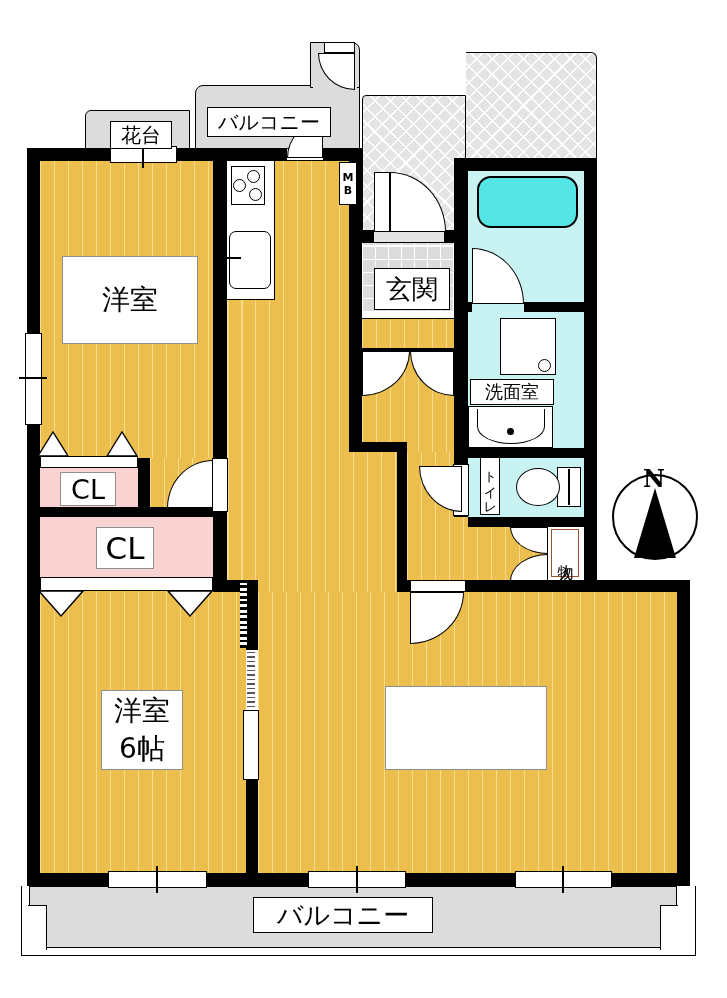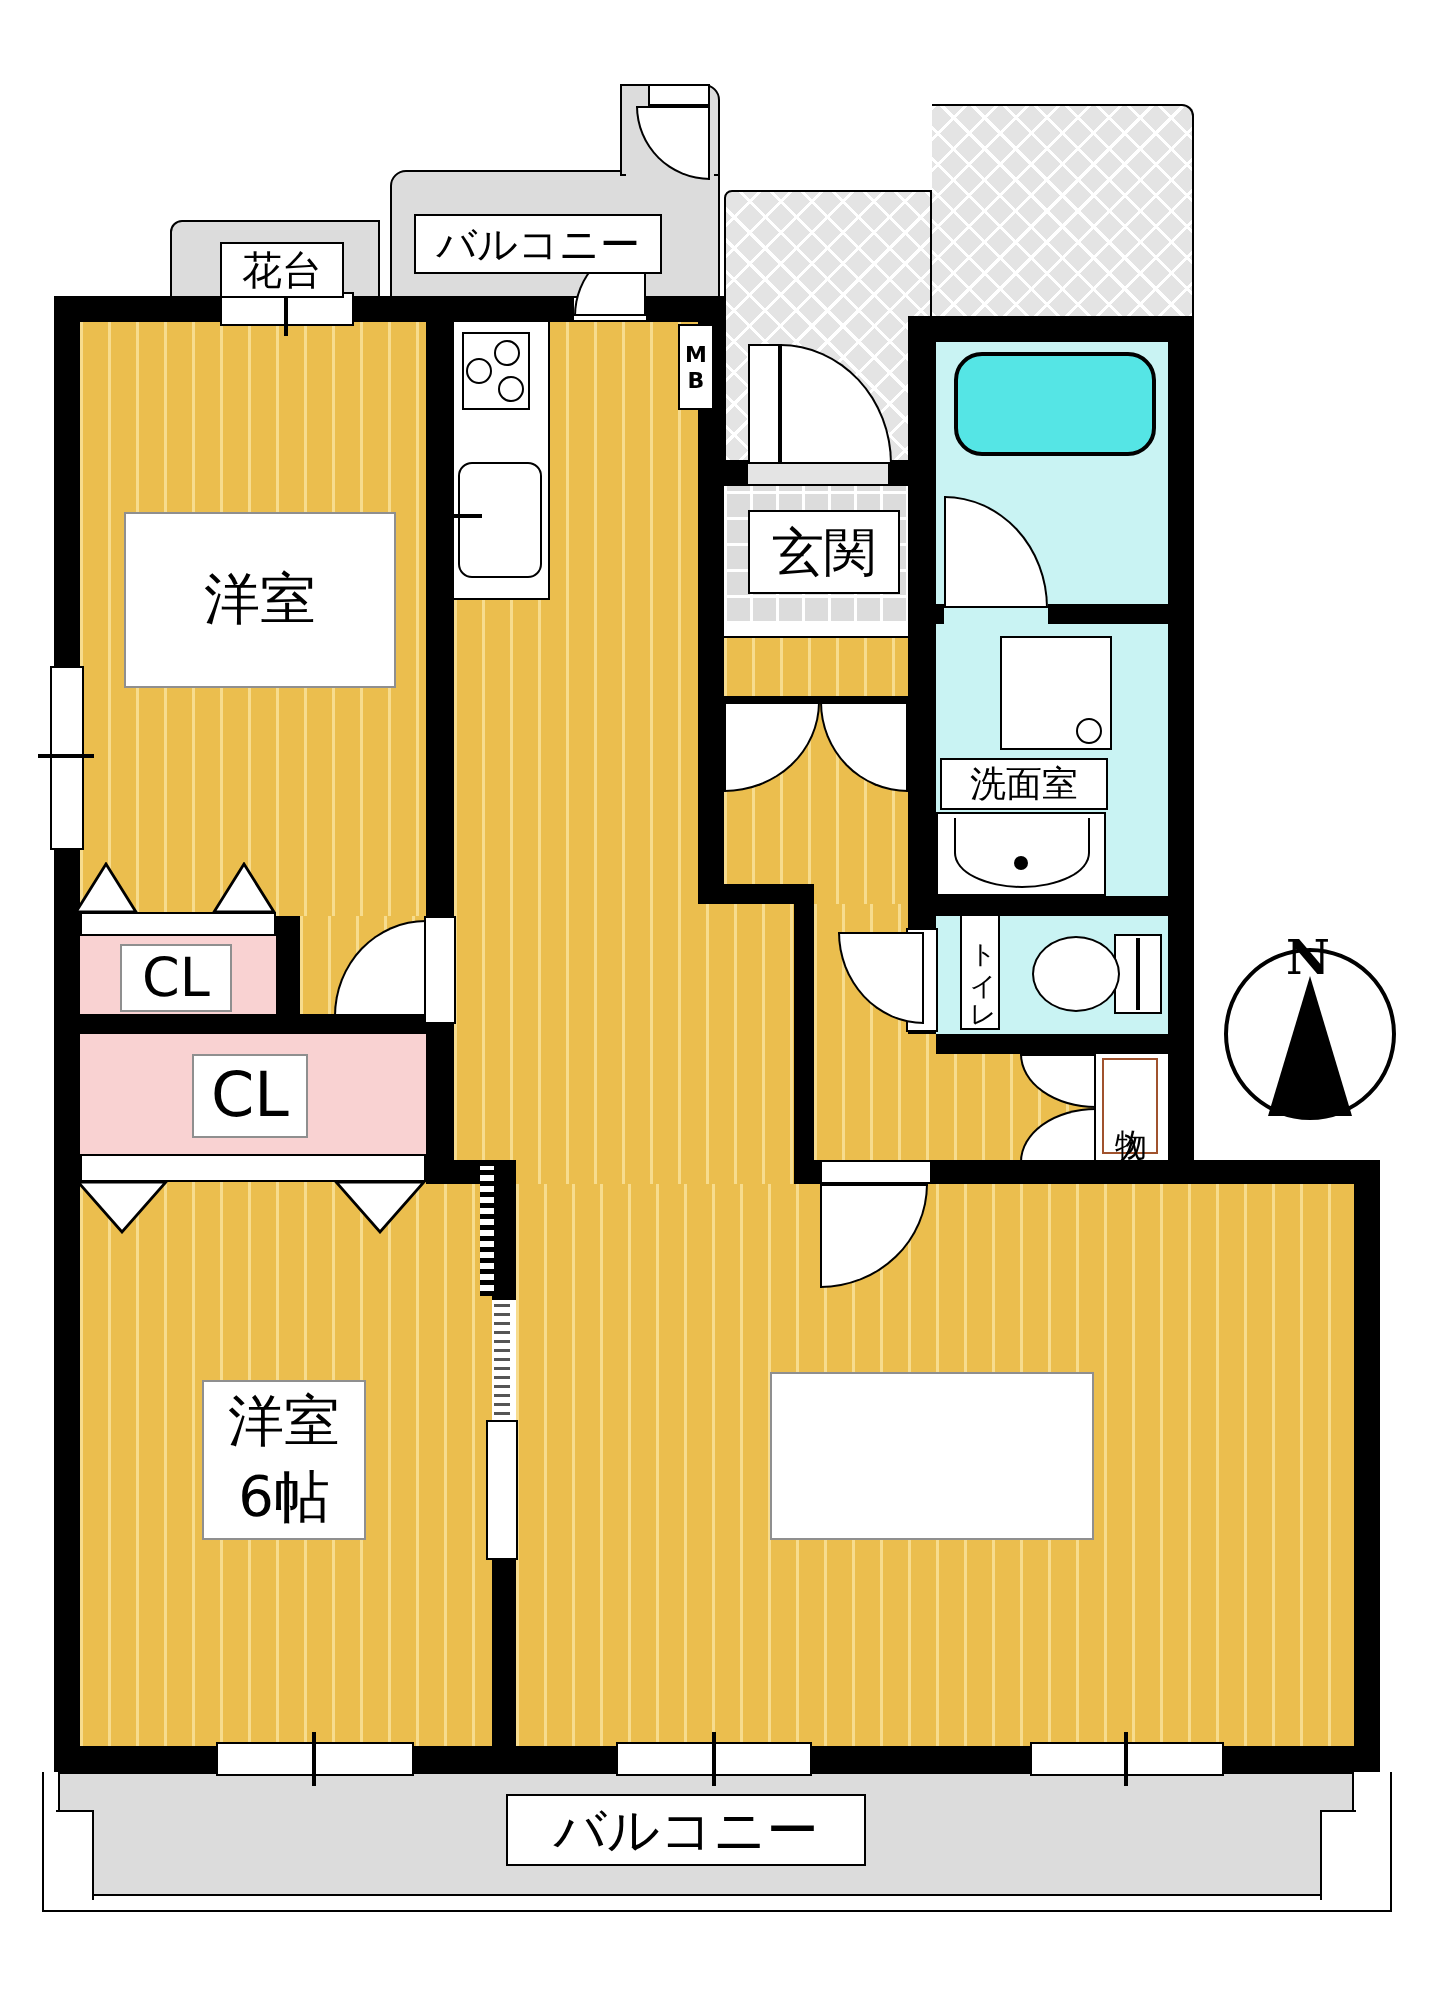--- a/index.html
+++ b/index.html
@@ -173,21 +173,21 @@
   <div class="abs" style="left:28px;top:905px;width:19px;height:45px;background:#fff;border-top:1.5px solid #000;border-right:1.5px solid #000;z-index:2;"></div>
   <div class="abs" style="left:660px;top:905px;width:18px;height:45px;background:#fff;border-top:1.5px solid #000;border-left:1.5px solid #000;z-index:2;"></div>
   <div class="abs" style="left:21px;top:886px;width:675px;height:70px;border:1.5px solid #000;border-top:none;background:transparent;z-index:0;"></div>
   <div class="lbl" style="left:253px;top:897px;width:180px;height:36px;font-size:26px;">バルコニー</div>
 
   <div class="lbl room" style="left:62px;top:256px;width:136px;height:88px;font-size:28px;">
     <div>
         <div>洋室</div>
       </div>
   </div>
-  <div class="lbl" style="left:374px;top:255px;width:76px;height:42px;font-size:26px;">玄関</div>
+  <div class="lbl" style="left:374px;top:268px;width:76px;height:42px;font-size:26px;">玄関</div>
   <div class="lbl" style="left:470px;top:379px;width:84px;height:26px;font-size:18px;text-align:right;">洗面室</div>
   <div class="lbl vert" style="left:480px;top:457px;width:20px;height:58px;font-size:13px;">トイレ</div>
   <div class="lbl vert" style="left:551px;top:529px;width:28px;height:48px;font-size:16px;border-color:#A0522D;">物入</div>
   <div class="lbl room" style="left:60px;top:472px;width:56px;height:34px;font-size:27px;">CL</div>
   <div class="lbl room" style="left:96px;top:527px;width:58px;height:42px;font-size:31px;">CL</div>
   <div class="lbl room" style="left:101px;top:690px;width:82px;height:80px;font-size:28px;">
     <div>
         <div>洋室</div>
         <div>6帖</div>
       </div>

